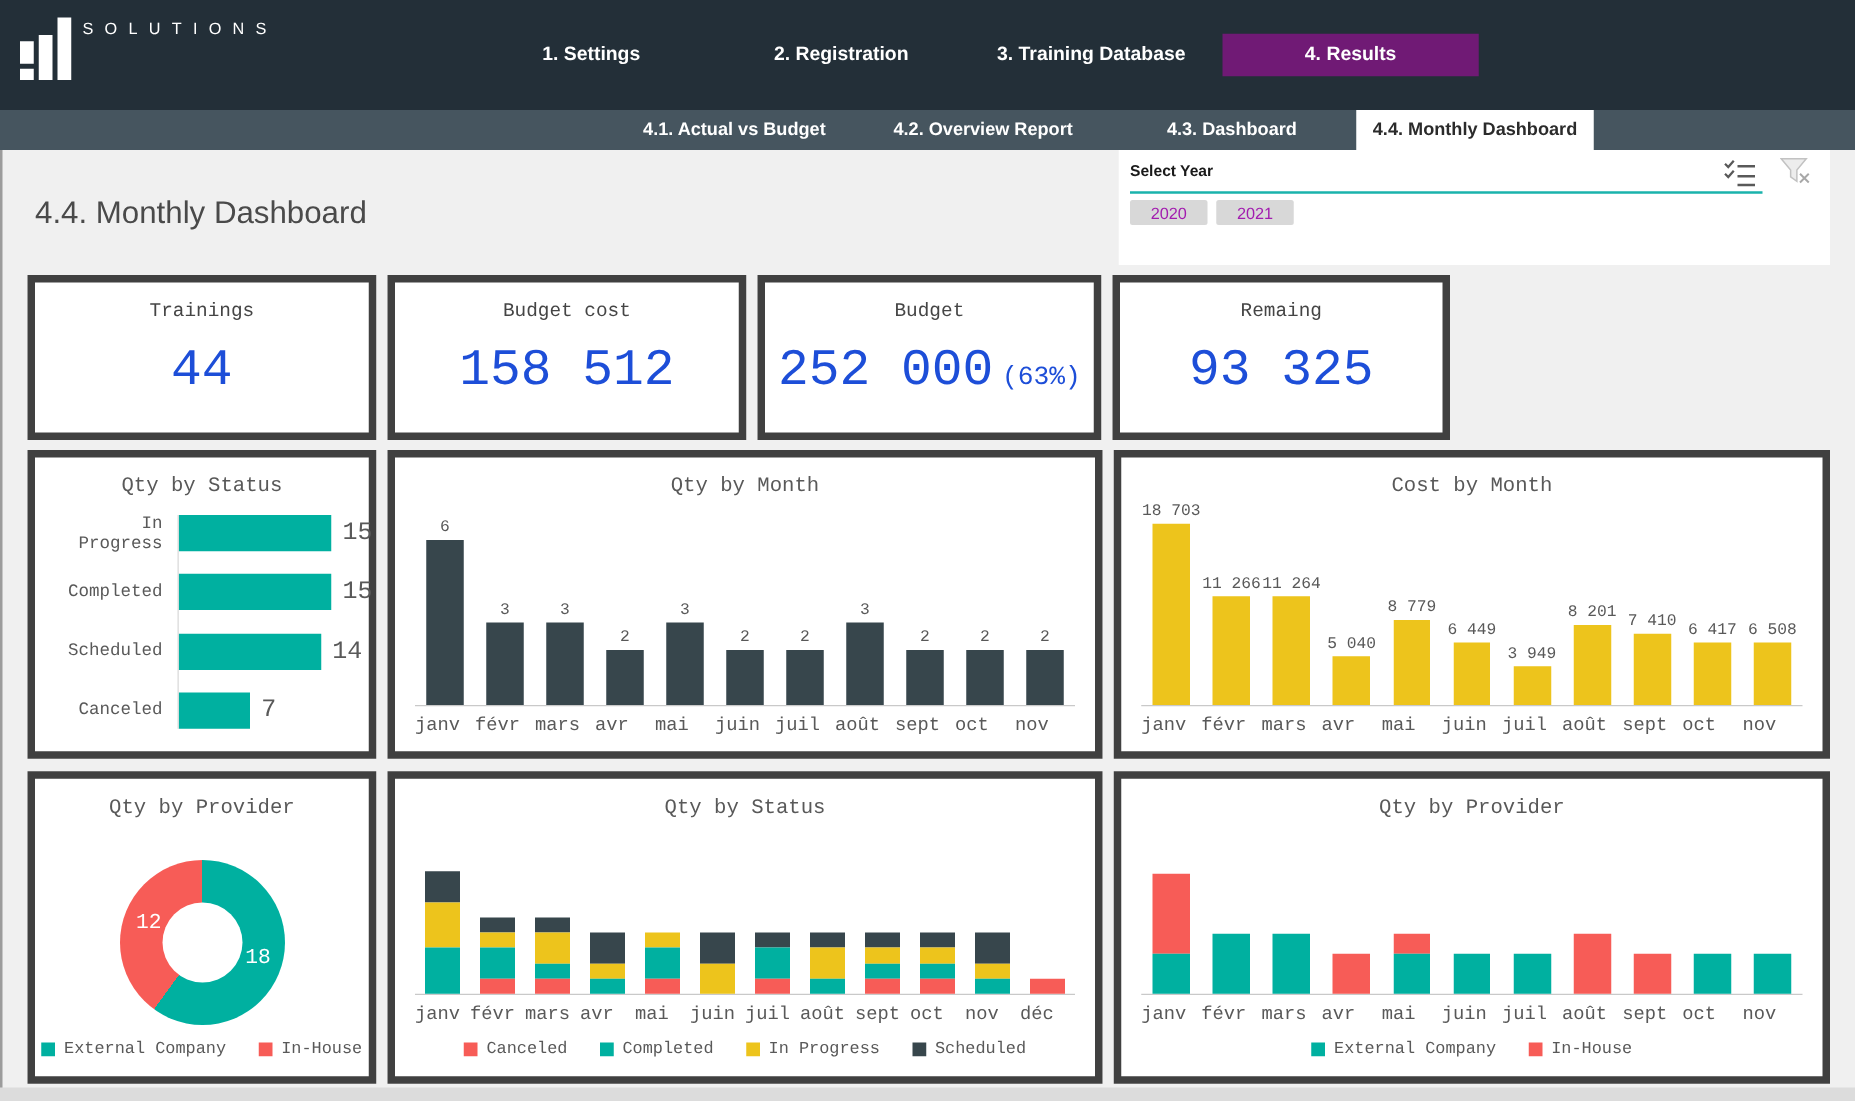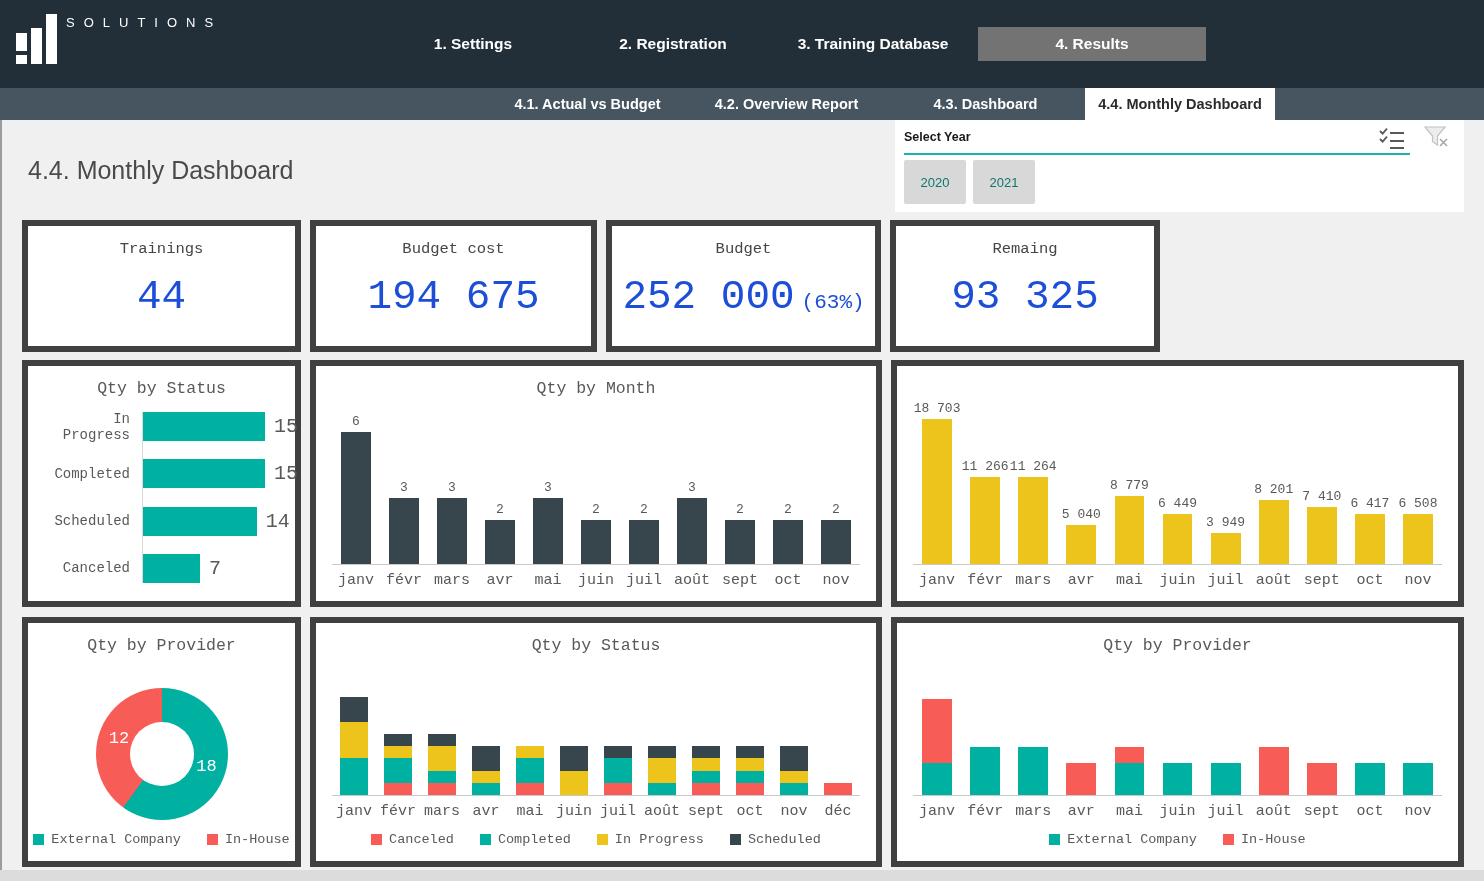--- a/index.html
+++ b/index.html
@@ -9,34 +9,34 @@
   .header{position:absolute;left:0;top:0;width:100%;height:88px;background:#232F38;}
   .logo{position:absolute;left:16px;top:12px;}
   .logo-icon{position:absolute;left:0;top:2px;display:flex;align-items:flex-end;gap:4px;height:50px;}
   .li-col{display:flex;flex-direction:column;justify-content:flex-end;gap:4px;}
   .li-bar{width:11px;background:#fff;}
   .logo-text{margin-left:48px;color:#fff;}
   .logo-name{font-size:38px;font-weight:bold;letter-spacing:2px;line-height:40px;}
   .logo-sub{font-size:13px;letter-spacing:9px;margin-top:3px;margin-left:2px;}
   .nav{position:absolute;left:373px;top:27px;display:flex;}
   .nav-item{width:200px;height:34px;line-height:34px;text-align:center;color:#fff;font-size:15.5px;font-weight:600;cursor:pointer;}
-  .nav-item.active{background:#737373;width:228px;margin:0 5px;}
+  .nav-item.active{background:#701a75;width:205px;margin:0 5px;}
   
   .subnav{position:absolute;left:0;top:88px;width:100%;height:32px;background:#46555F;}
   .subnav-items{position:absolute;left:488px;top:0;display:flex;height:32px;}
   .subnav-item{width:199px;height:32px;line-height:32px;text-align:center;color:#fff;font-size:14.5px;font-weight:600;cursor:pointer;}
   .subnav-item.active{background:#fff;color:#2b2b2b;width:190px;}
   
   .page-title{position:absolute;left:28px;top:156px;font-size:25px;color:#4A4A4A;}
   .slicer{position:absolute;left:895px;top:120px;width:569px;height:92px;background:#fff;}
   .slicer-title{position:absolute;left:9px;top:10px;font-size:12.5px;font-weight:bold;color:#1a1a1a;}
   .slicer-line{position:absolute;left:9px;top:33px;width:506px;height:2px;background:#1AB3AC;}
   .slicer-icons{position:absolute;right:14px;top:6px;display:flex;gap:18px;align-items:center;}
   .year-btns{position:absolute;left:9px;top:40px;display:flex;gap:7px;}
-  .year-btn{width:62px;height:44px;background:#D8D8D8;border:none;border-radius:2px;font-size:13px;color:#0f766e;font-family:"Liberation Sans",sans-serif;cursor:pointer;}
+  .year-btn{width:62px;height:20px;background:#D8D8D8;border:none;border-radius:2px;font-size:13px;color:#a21caf;font-family:"Liberation Sans",sans-serif;cursor:pointer;}
   
   .grid{position:absolute;left:22px;display:grid;gap:9px;}
   .kpi-row{top:220px;grid-template-columns:279px 287px 275px 270px 294px;height:132px;}
   .row-mid{top:360px;grid-template-columns:279px 572px 573px;height:247px;}
   .row-bot{top:617px;grid-template-columns:279px 572px 573px;height:250px;}
   .card,.panel{background:#fff;border:6px solid #404040;box-sizing:border-box;position:relative;font-family:Liberation Mono, monospace;}
   .kpi-label{text-align:center;margin-top:14px;font-size:15.5px;color:#454545;}
   .kpi-value{text-align:center;margin-top:16px;font-size:41px;color:#1d4ed8;white-space:nowrap;}
   .kpi-suffix{font-size:21px;margin-left:7px;}
   .panel-title{text-align:center;margin-top:13px;font-size:16.5px;color:#595959;}
@@ -48,21 +48,21 @@
   .hbar{height:29px;flex:none;}
   .hval{margin-left:9px;font-size:20px;color:#595959;}
   
   .vchart{position:absolute;left:16px;right:16px;bottom:12px;}
   .vchart.with-legend{bottom:14px;}
   .plot{display:flex;align-items:flex-end;border-bottom:1px solid #C9C9C9;}
   .col{flex:1;display:flex;flex-direction:column;align-items:center;justify-content:flex-end;}
   .vlabel{font-size:13px;color:#595959;margin-bottom:3px;white-space:nowrap;}
   .bar,.seg{width:62%;}
   .cats{display:flex;margin-top:7px;}
-  .cat{flex:1;text-align:center;font-size:15px;color:#595959;}
+  .cat{flex:1;text-align:left;font-size:15px;color:#595959;}
   .legend{display:flex;justify-content:center;gap:26px;margin-top:12px;}
   .legend-item{display:flex;align-items:center;gap:7px;font-size:13.5px;color:#595959;}
   .swatch{width:11px;height:11px;display:inline-block;flex:none;}
   
   .dchart{position:absolute;left:0;right:0;bottom:14px;display:flex;flex-direction:column;align-items:center;}
   .donut-wrap{width:132px;height:132px;border-radius:50%;position:relative;}
   .donut-hole{position:absolute;left:34px;top:34px;width:64px;height:64px;border-radius:50%;background:#fff;}
   .donut-label{position:absolute;color:#fff;font-size:17px;}
   .dchart .legend{margin-top:12px;}
   
@@ -138,21 +138,21 @@
   </div>
 </div>
 
 <div class="grid kpi-row">
   <div class="card">
     <div class="kpi-label">Trainings</div>
     <div class="kpi-value">44</div>
   </div>
   <div class="card">
     <div class="kpi-label">Budget cost</div>
-    <div class="kpi-value">194 675</div>
+    <div class="kpi-value">158 512</div>
   </div>
   <div class="card">
     <div class="kpi-label">Budget</div>
     <div class="kpi-value"><span>252 000</span><span class="kpi-suffix">(63%)</span></div>
   </div>
   <div class="card">
     <div class="kpi-label">Remaing</div>
     <div class="kpi-value">93 325</div>
   </div>
 </div>
@@ -242,20 +242,21 @@
           <div class="cat">juin</div>
           <div class="cat">juil</div>
           <div class="cat">août</div>
           <div class="cat">sept</div>
           <div class="cat">oct</div>
           <div class="cat">nov</div>
         </div>
       </div>
   </div>
   <div class="panel">
+    <div class="panel-title">Cost by Month</div>
     <div class="vchart">
         <div class="plot">
           <div class="col">
             <div class="vlabel">18 703</div>
             <div class="bar" style="height: 145px; background: rgb(237, 196, 28);"></div>
           </div>
           <div class="col">
             <div class="vlabel">11 266</div>
             <div class="bar" style="height: 87.3427px; background: rgb(237, 196, 28);"></div>
           </div>

